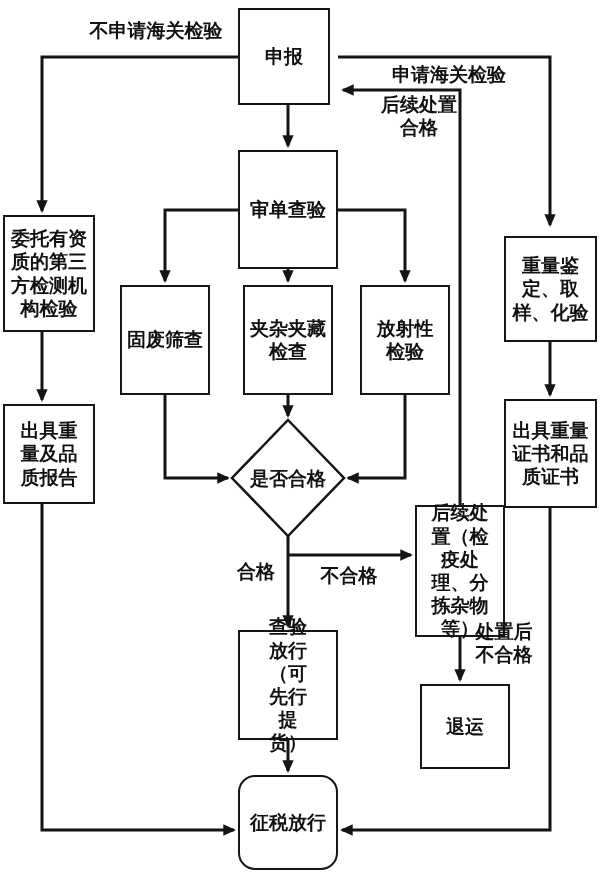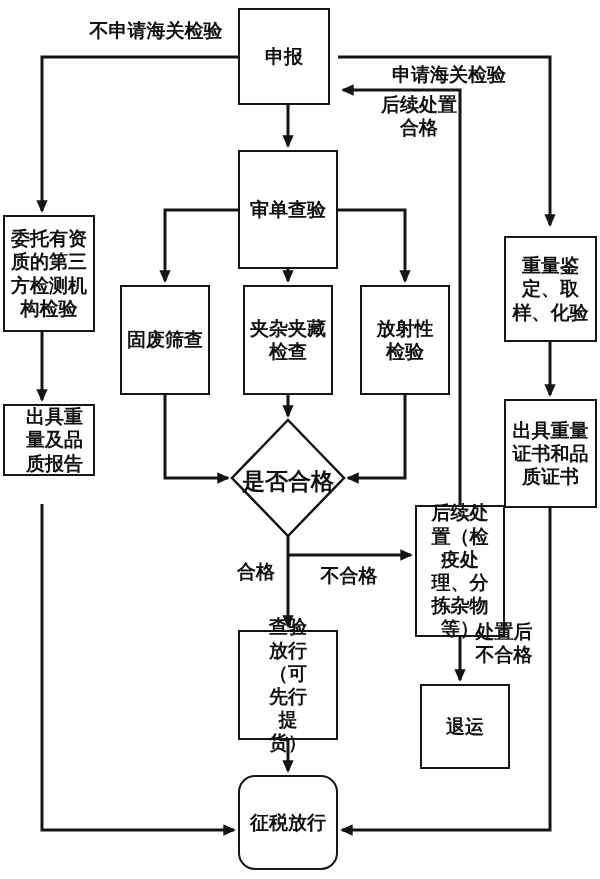--- a/index.html
+++ b/index.html
@@ -43,21 +43,21 @@
     font-size: 19px;
     font-weight: bold;
     line-height: 1.22;
     text-align: center;
     white-space: pre-line;
   }
   .diamond-label {
     position: absolute;
     z-index: 3;
     color: #111111;
-    font-size: 23px;
+    font-size: 19px;
     font-weight: bold;
     text-align: center;
   }
 </style>
 </head>
 <body>
 
 <div class="canvas">
 
   <svg class="wires" width="600" height="879" viewBox="0 0 600 879">
@@ -96,21 +96,21 @@
   <div class="node" style="left:3px; top:215px; width:92px; height:117px; padding:0 5px;">委托有资质的第三方检测机构检验</div>
 
   <div class="node" style="left:504px; top:236px; width:93px; height:106px; padding:0 6px;">重量鉴定、取样、化验</div>
 
   <div class="node" style="left:120px; top:285px; width:90px; height:110px; padding:0 4px;">固废筛查</div>
 
   <div class="node" style="left:243px; top:285px; width:90px; height:110px; padding:0 4px;">夹杂夹藏检查</div>
 
   <div class="node" style="left:360px; top:285px; width:90px; height:110px; padding:0 9px;">放射性检验</div>
 
-  <div class="node" style="left:3px; top:404px; width:92px; height:72px; padding:0 10px;text-align:right;">出具重量及品质报告</div>
+  <div class="node" style="left:3px; top:404px; width:92px; height:100px; padding:0 10px;">出具重量及品质报告</div>
 
   <div class="node" style="left:504px; top:399px; width:93px; height:109px; padding:0 6px;">出具重量证书和品质证书</div>
 
   <div class="diamond-label" style="left:238px; top:466px; width:100px;">是否合格</div>
 
   <div class="node" style="left:415px; top:505px; width:90px; height:132px; padding:0 12px;">后续处置（检疫处理、分拣杂物等）</div>
 
   <div class="node" style="left:238px; top:630px; width:100px; height:110px; padding:0 20px;">查验放行（可先行提货）</div>
 
   <div class="node" style="left:420px; top:684px; width:90px; height:85px; padding:0 4px;">退运</div>

